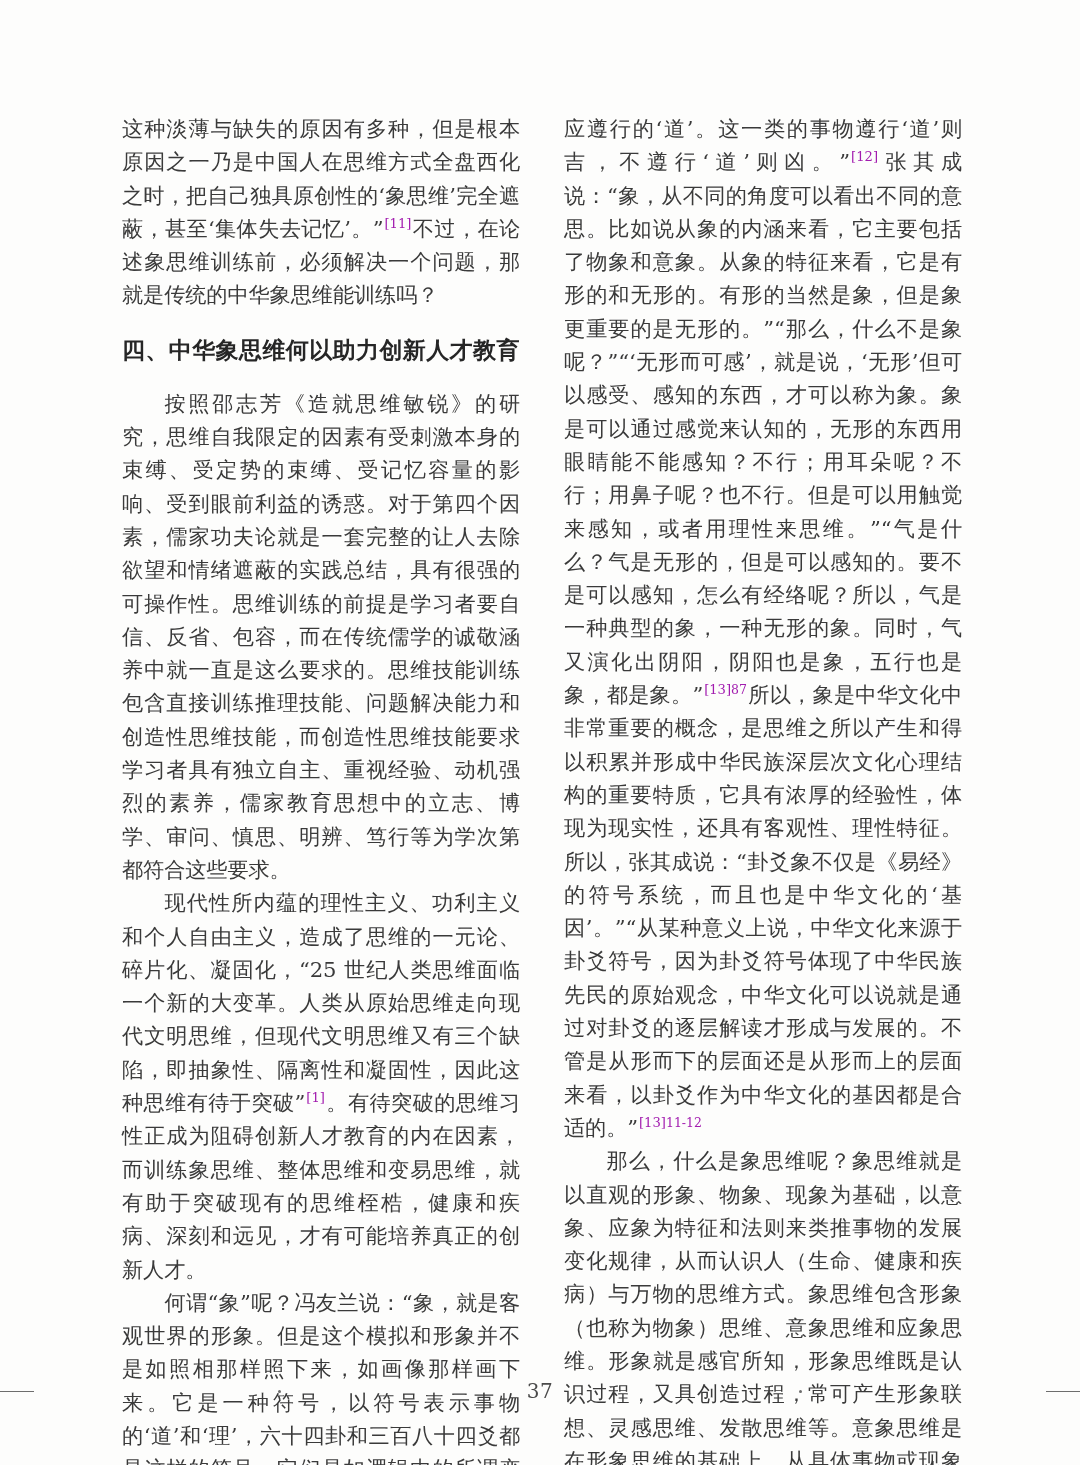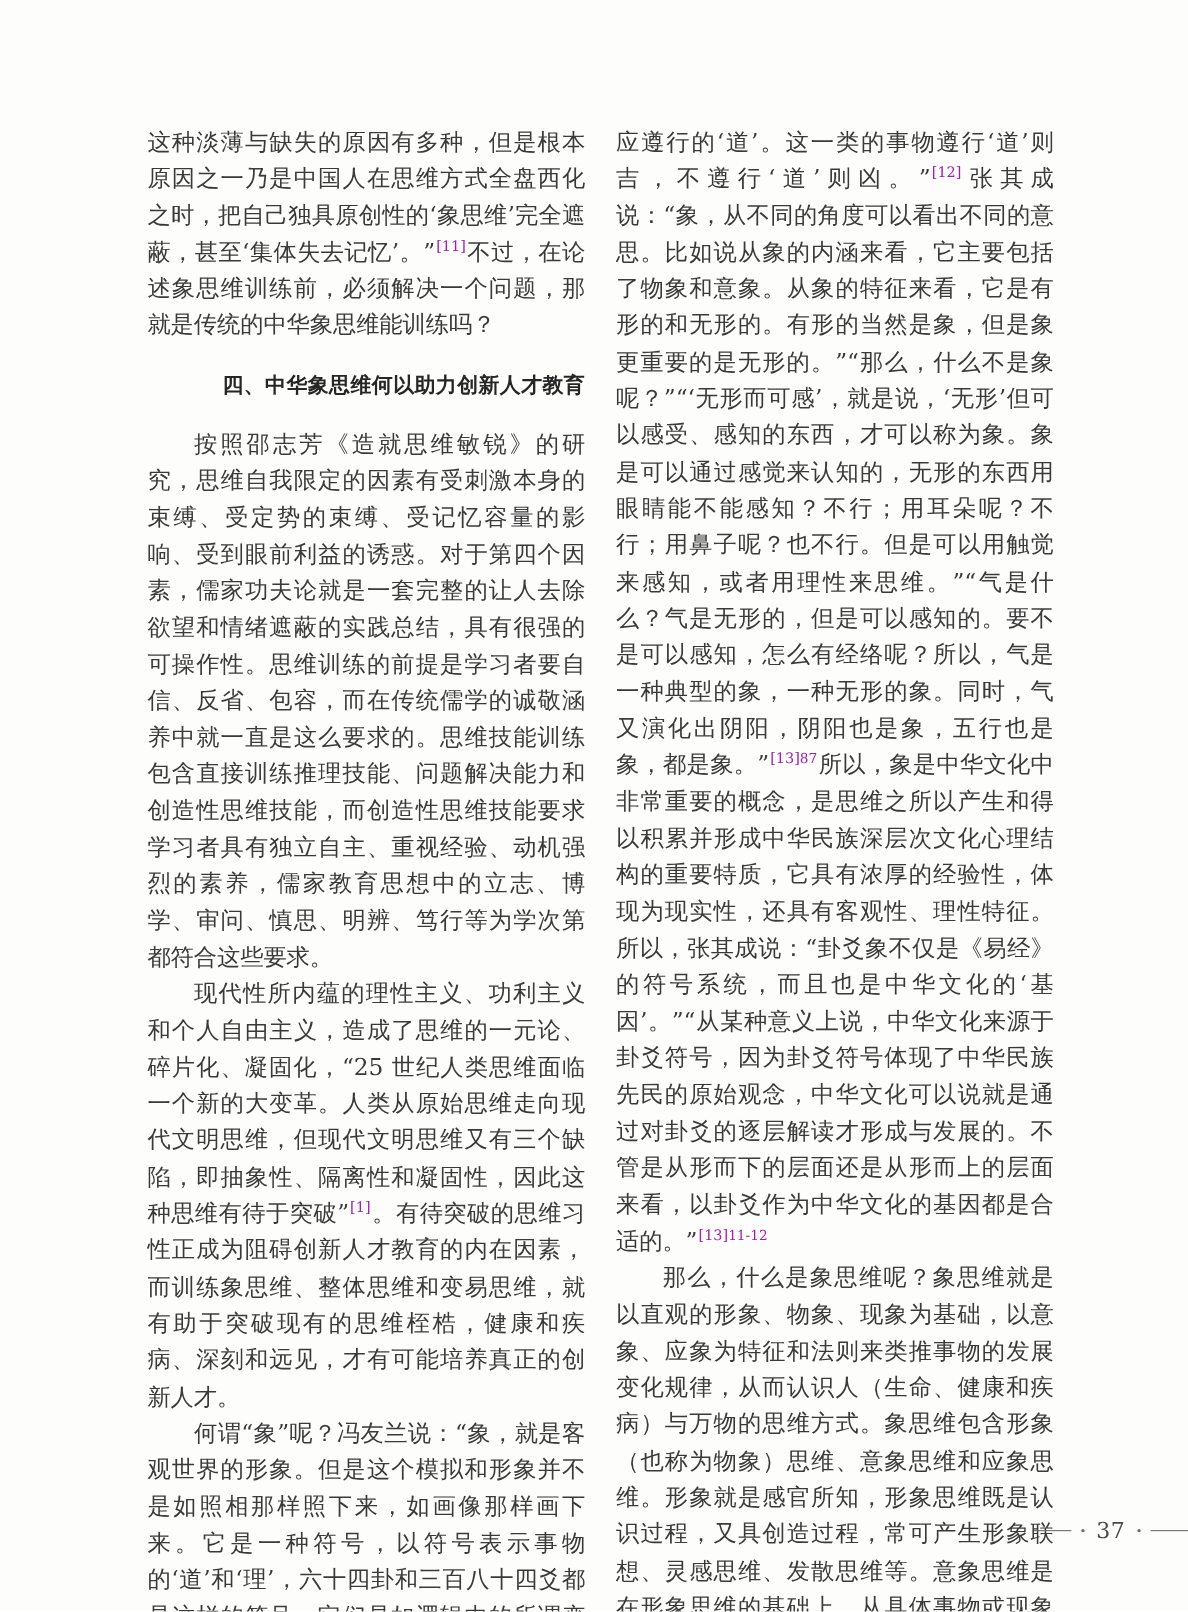--- a/index.html
+++ b/index.html
@@ -24,22 +24,21 @@
     background: #fdfdfc;
   }
 
   .columns {
     position: absolute;
     left: 122px;
     top: 112px;
     width: 840px;
     height: 1230px;
     display: flex;
-    gap: 28px;
-    margin-left: 12px;
+    gap: 44px;
   }
 
   .col {
     width: 398px;
   }
 
   p.para {
     margin: 0;
     font-size: 21.2px;
     line-height: 33.3px;
@@ -51,23 +50,23 @@
     word-break: break-all;
     font-family: "DejaVu Serif", "Liberation Serif", serif;
   }
 
   p.para.cont {
     text-indent: 0;
   }
 
   h2.section-heading {
     margin: 22px 0 20px 0;
-    font-size: 19px;
+    font-size: 23px;
     line-height: 33px;
-    text-align: right;
+    text-align: left;
     font-weight: bold;
     color: #262626;
     letter-spacing: 0.4px;
     font-family: "DejaVu Sans", "Liberation Sans", sans-serif;
   }
 
   sup.cite {
     font-size: 0.62em;
     vertical-align: super;
     line-height: 0;
@@ -81,21 +80,21 @@
     font-size: 0.95em;
   }
 
   .footer {
     position: absolute;
     left: 0;
     bottom: 62px;
     width: 1080px;
     display: flex;
     align-items: center;
-    justify-content: flex-end;
+    justify-content: space-between;
     gap: 9px;
   }
 
   .rule {
     width: 34px;
     height: 1px;
     background: #6d6d6d;
   }
 
   .dot {

